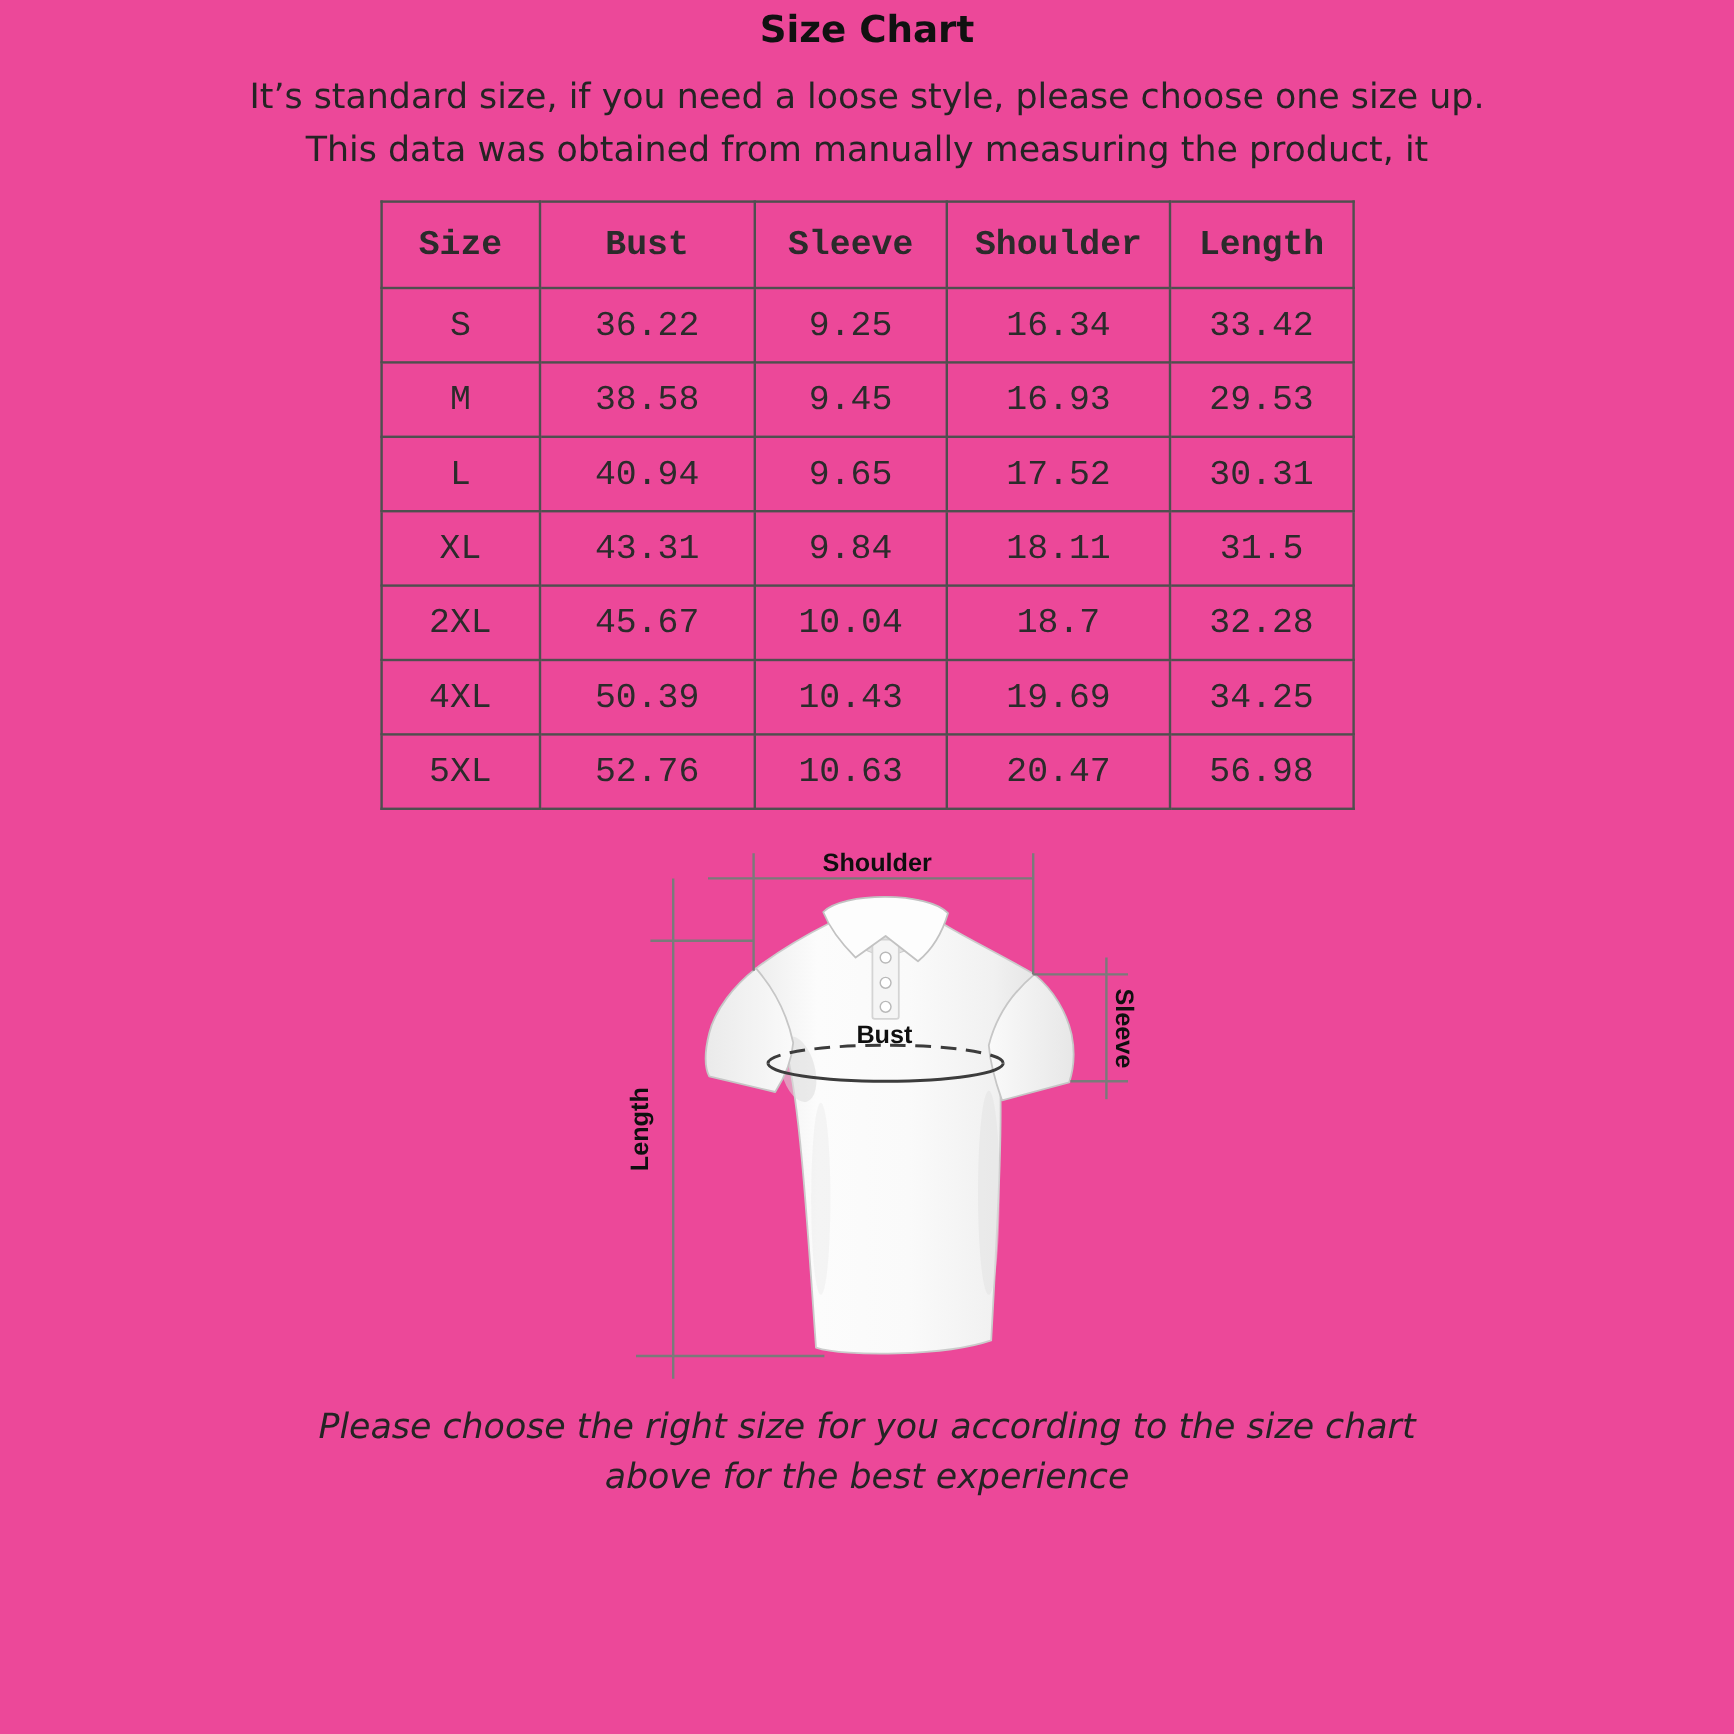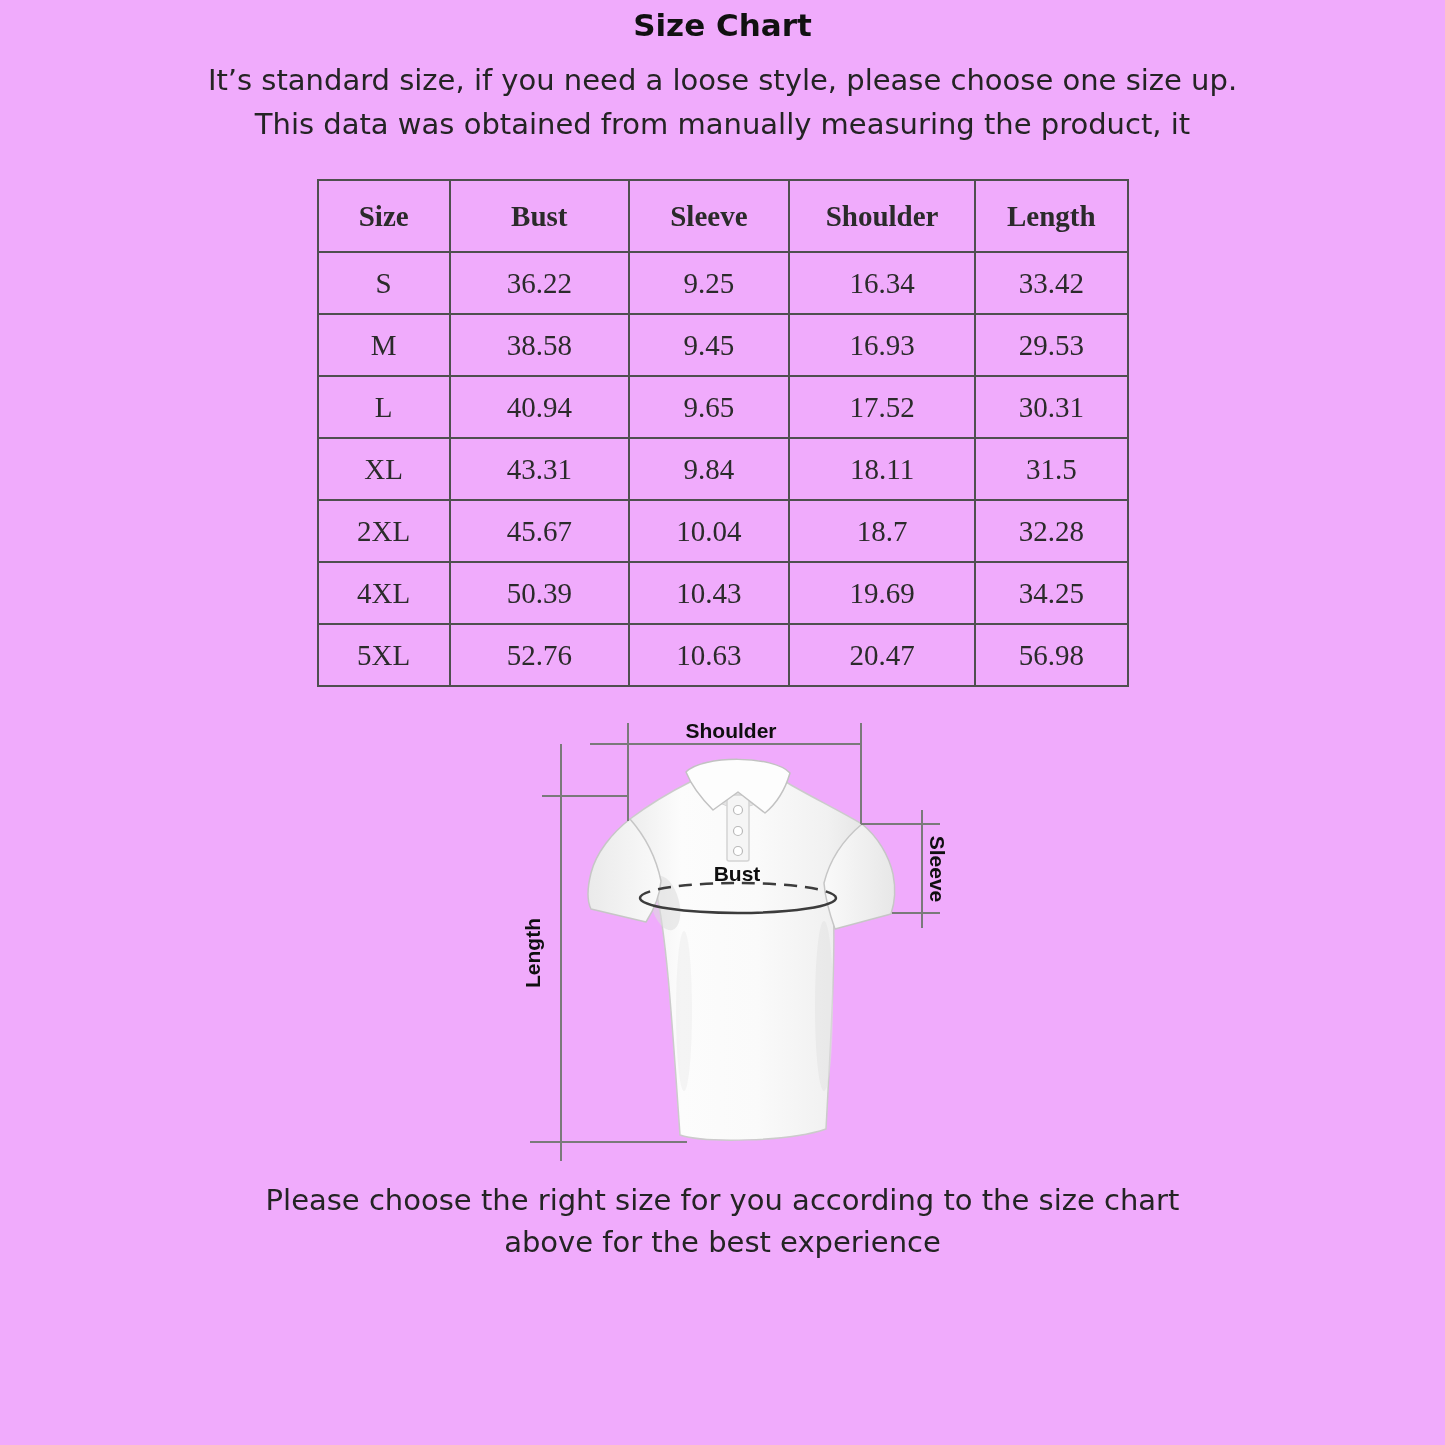--- a/index.html
+++ b/index.html
@@ -1,19 +1,19 @@
 <!DOCTYPE html>
 <html><head>
 <meta charset="utf-8">
 <style>
   html,body{margin:0;padding:0;background:#ffffff;}
   .page{
     position:relative;
     width:1445px;height:1445px;
-    background:#f0abfc;
+    background:#ec4899;
     font-family:"DejaVu Sans",sans-serif;
     color:#1f1f1f;
     overflow:hidden;
   }
   .title{
     padding-top:6px;
     text-align:center;
     font-size:31px;
     font-weight:bold;
     line-height:38px;
@@ -32,22 +32,22 @@
     text-align:center;
     font-size:29px;
     font-weight:bold;
     line-height:36px;
     color:#111111;
   }
   table.size-table{
     border-collapse:collapse;
     table-layout:fixed;
     width:812px;
-    margin:33px auto 0;
-    font-family:Liberation Serif, serif;
+    margin:21px auto 0;
+    font-family:Liberation Mono, monospace;
   }
   .size-table th,.size-table td{
     border:2px solid #4f4f4f;
     text-align:center;
     vertical-align:middle;
     color:#2b2b2b;
     padding:0;
     overflow:hidden;
   }
   .size-table th{height:70px;font-size:29px;font-weight:bold;}
@@ -61,20 +61,21 @@
     font-size:21px;
     font-weight:bold;
     fill:#0f0f0f;
   }
   .footer{
     margin:8px auto 0;
     text-align:center;
     font-size:29px;
     line-height:42px;
     color:#242424;
+    font-style:italic;
   }
   .footer span{display:block;}
 </style>
 </head>
 <body>
 
 <div class="page">
 
   <div class="title">Size Chart</div>
 

